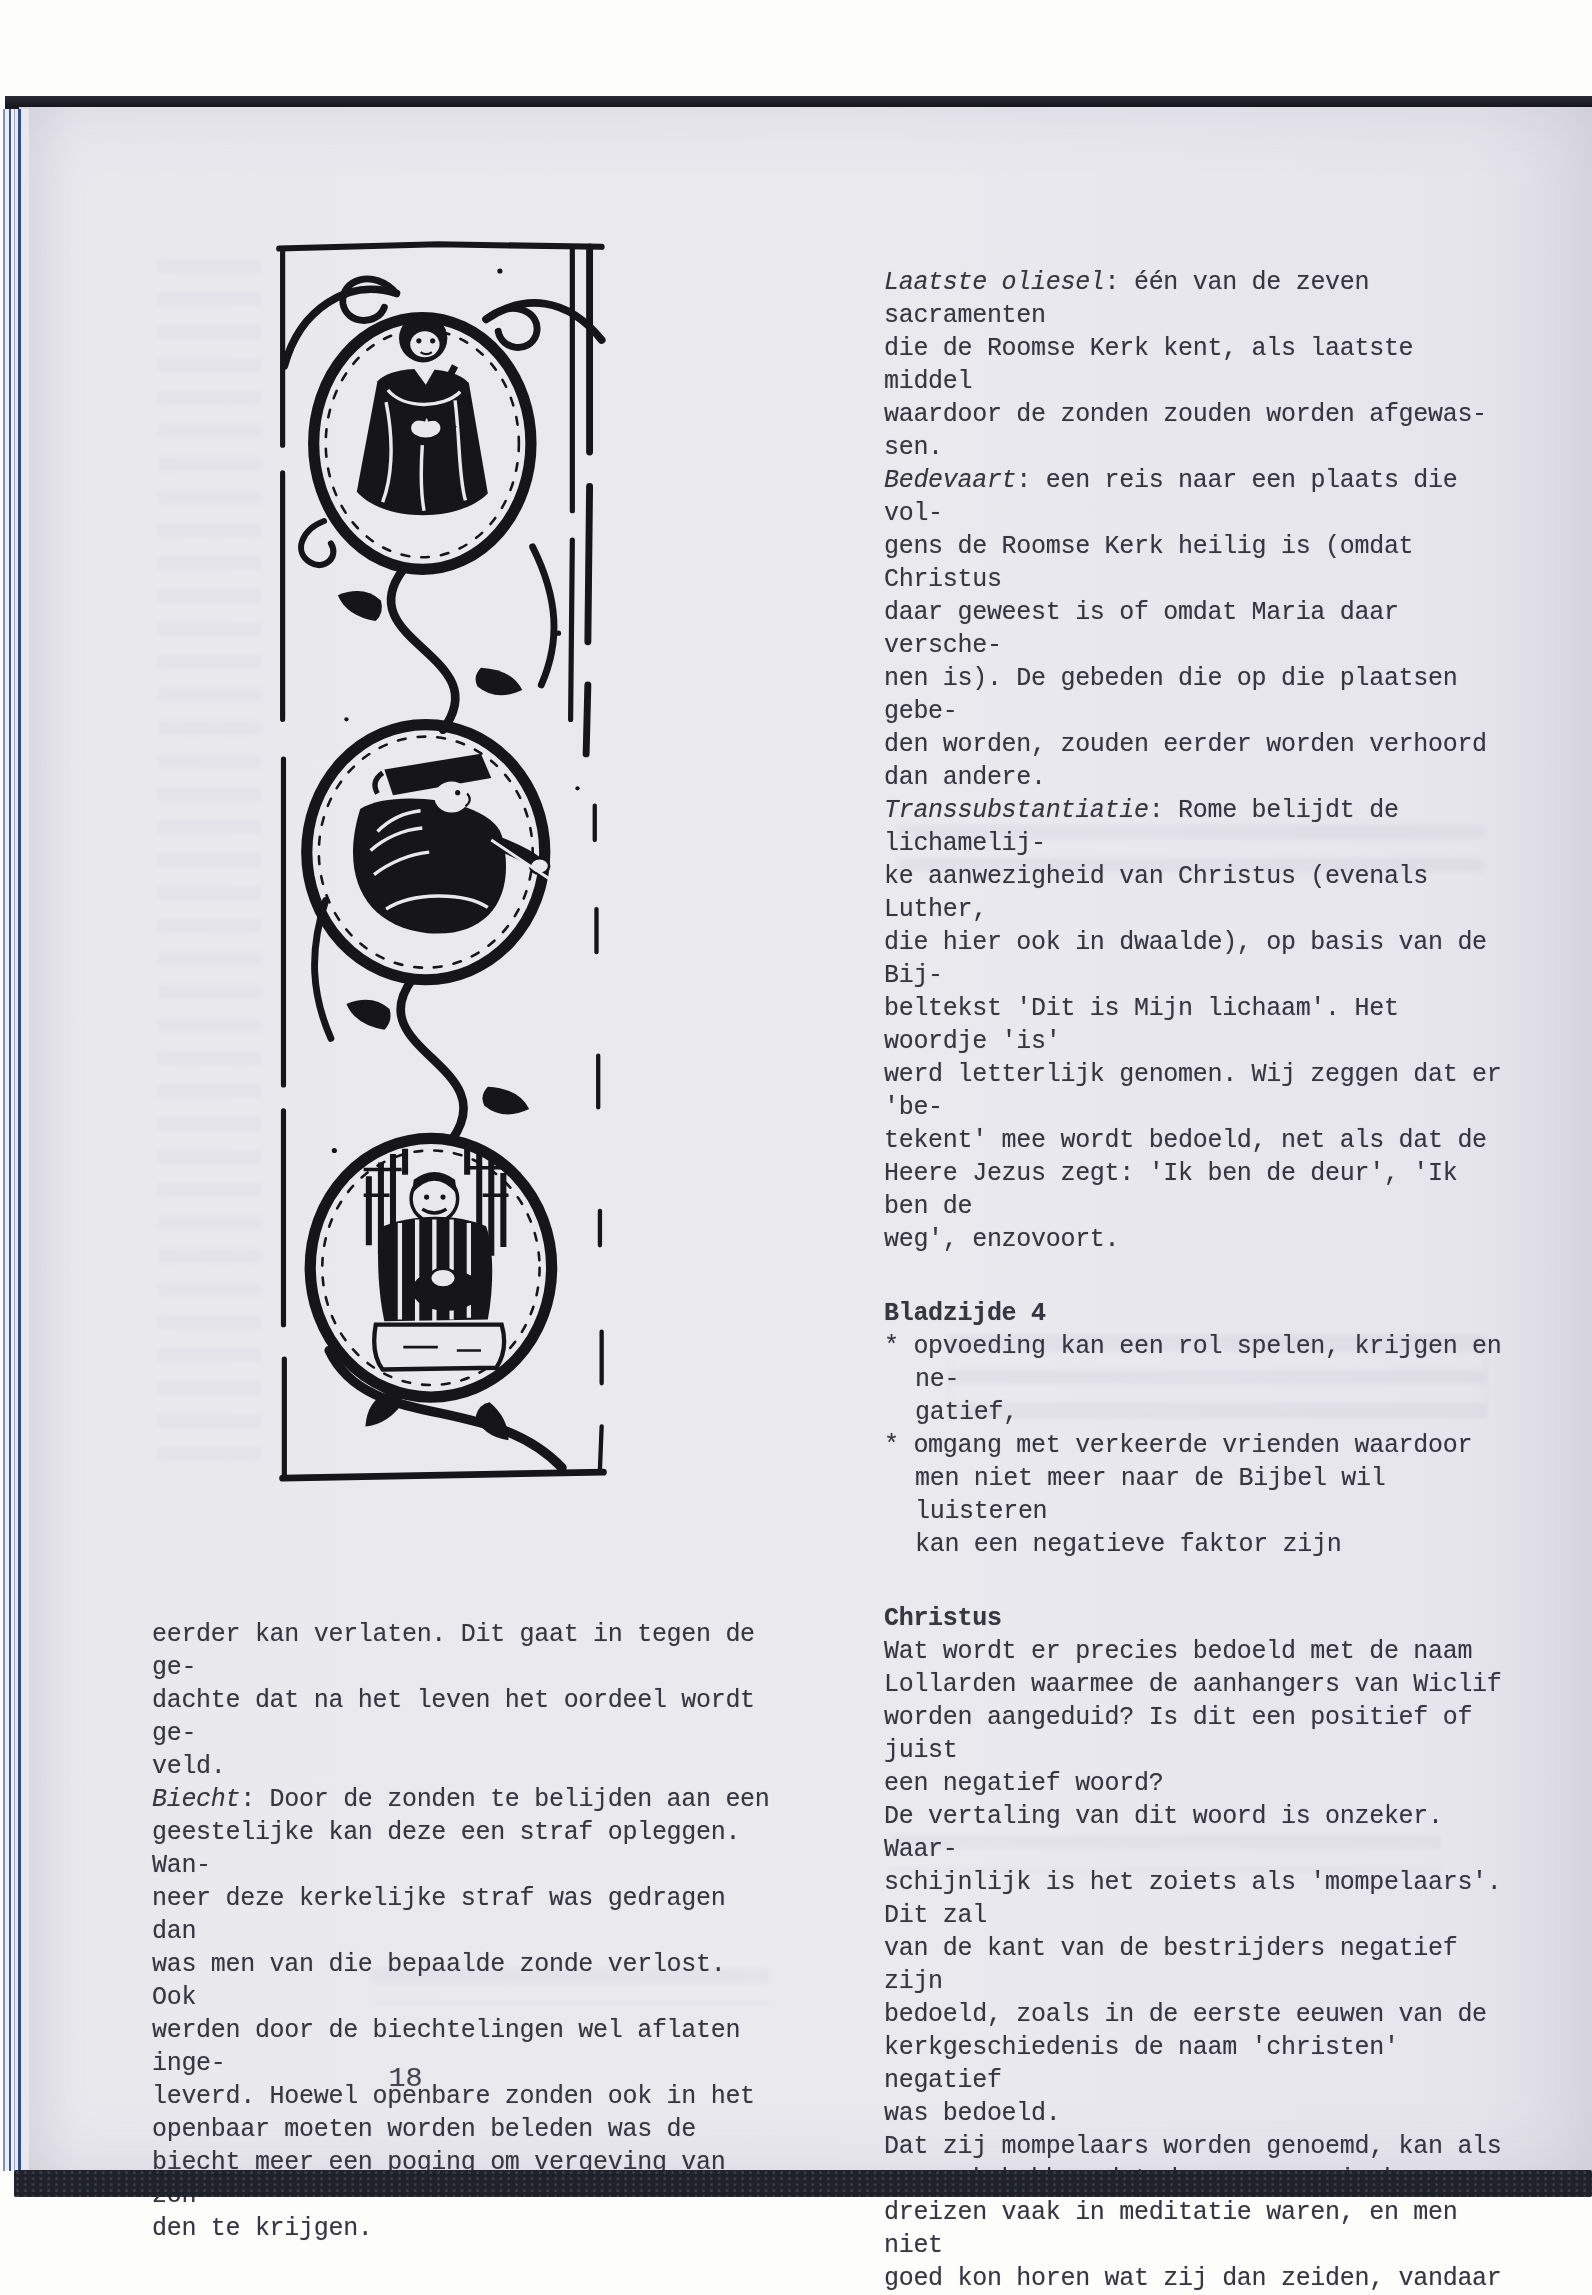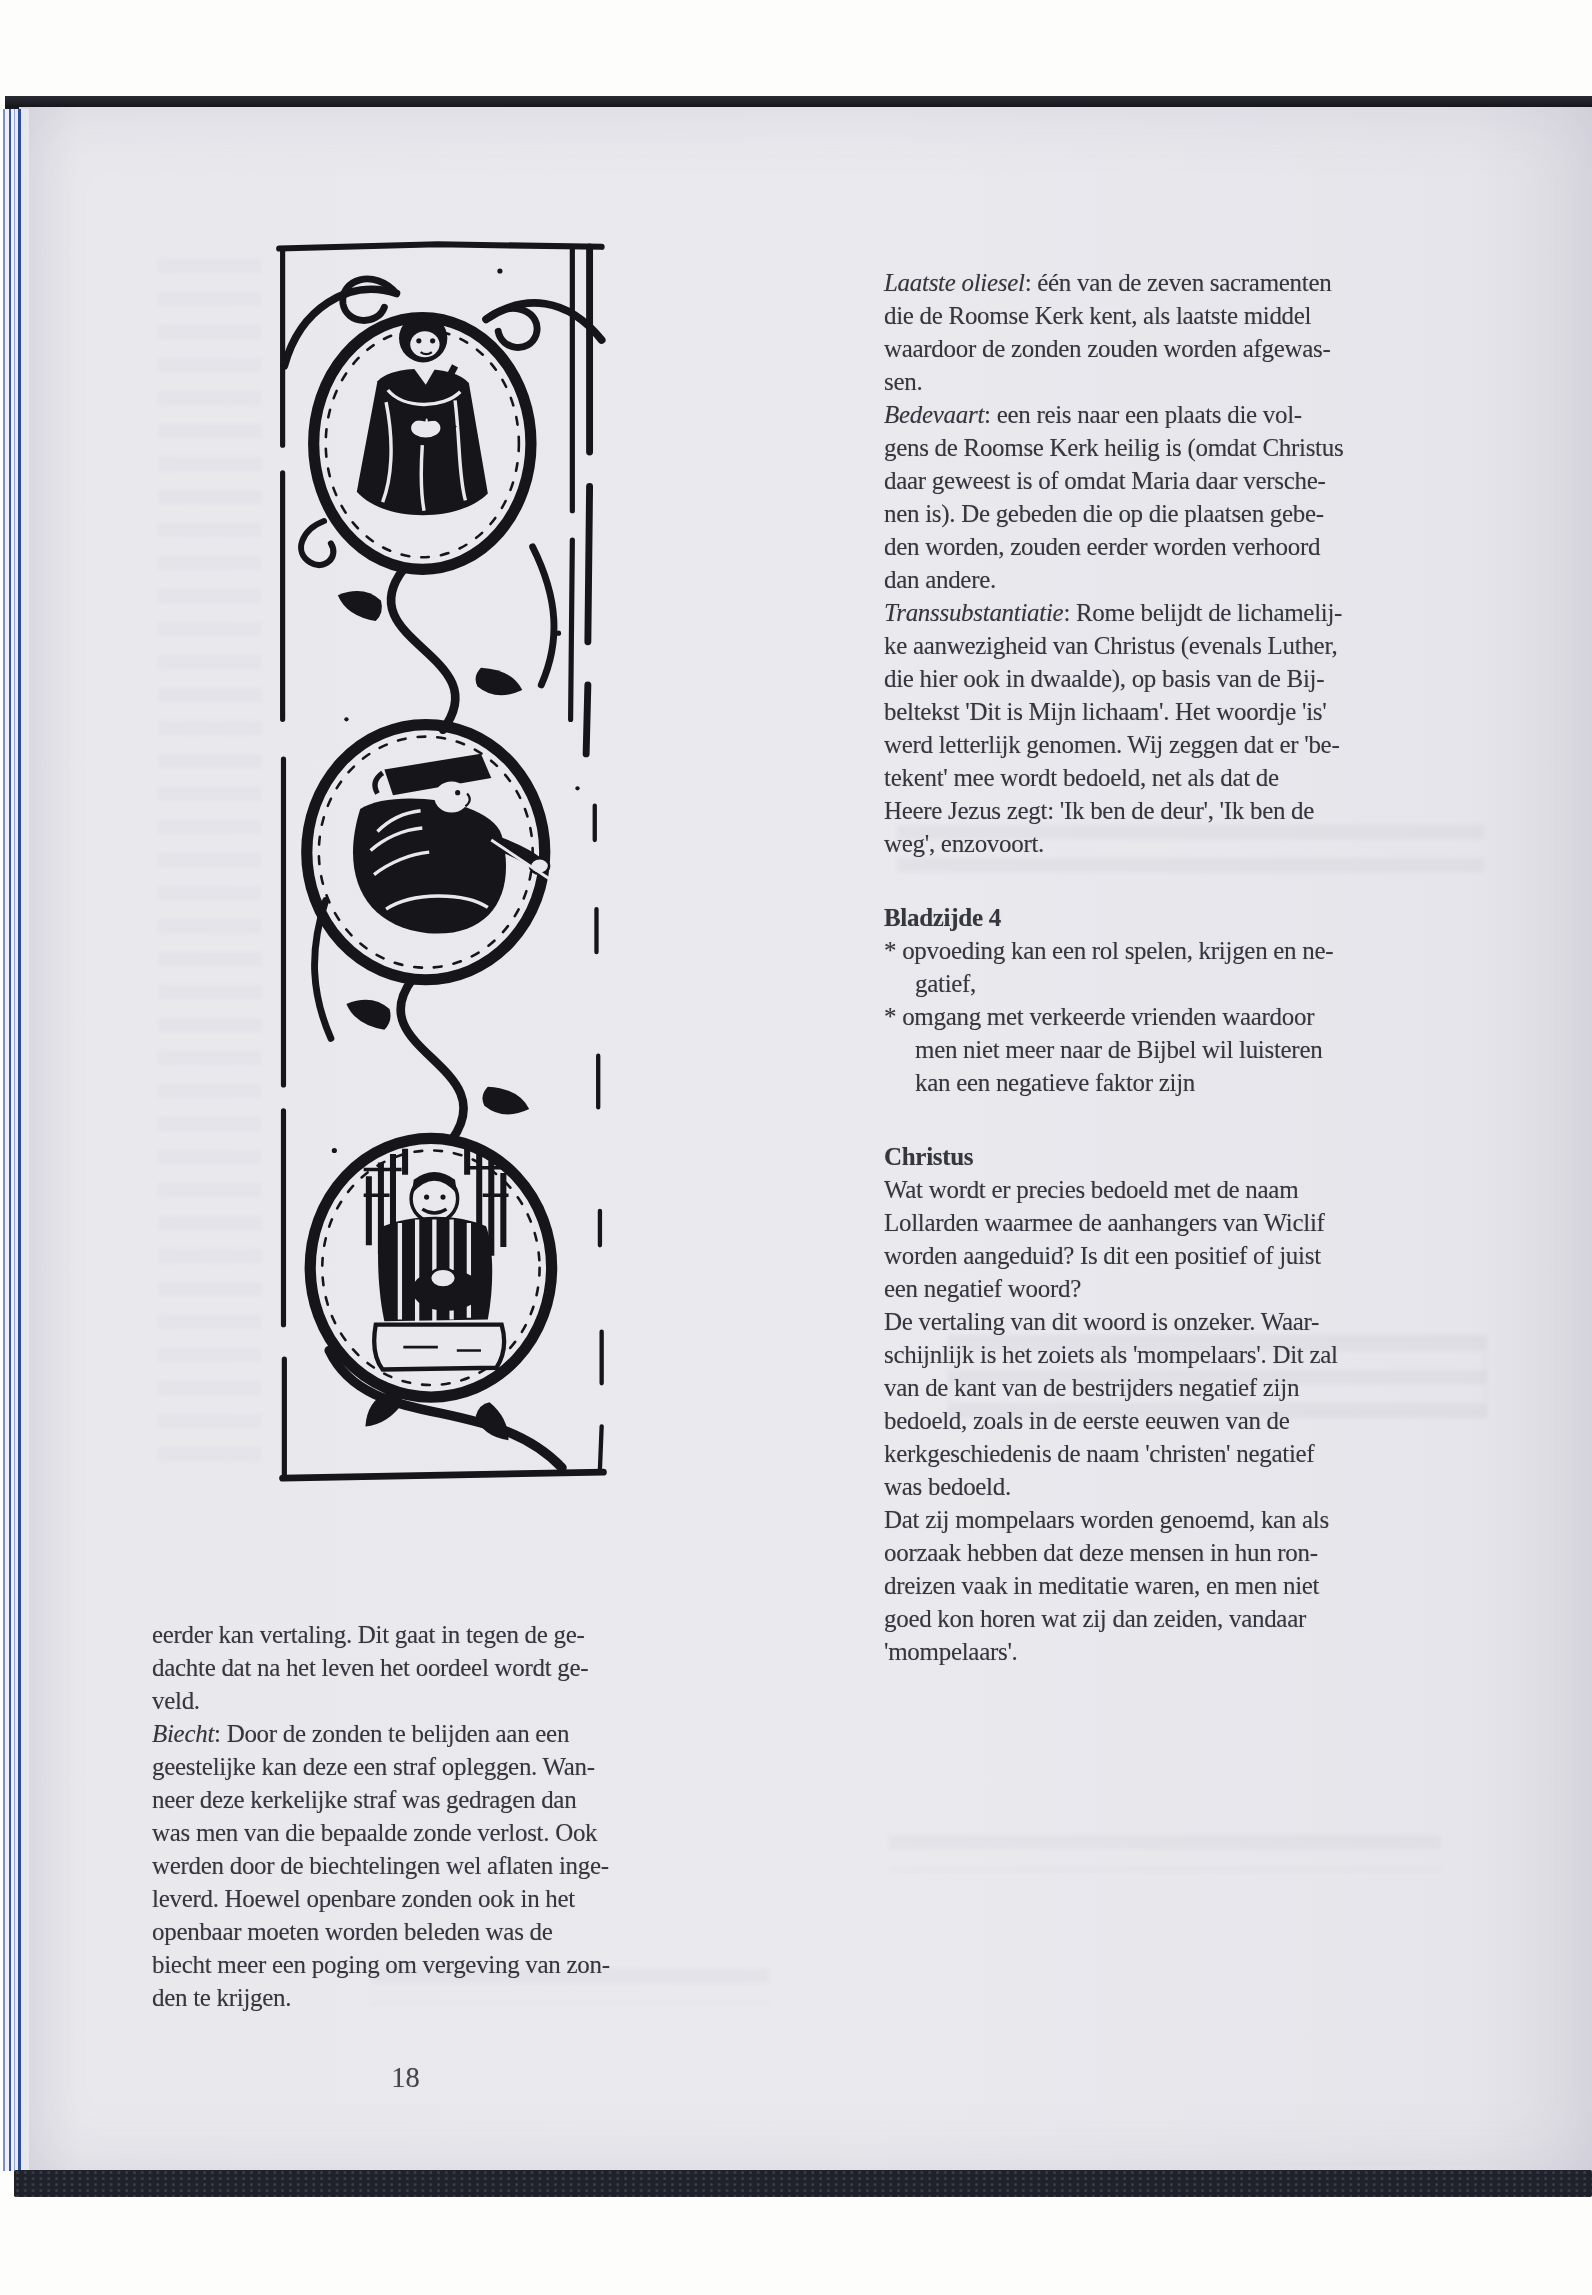--- a/index.html
+++ b/index.html
@@ -1,19 +1,19 @@
 <!DOCTYPE html>
 <html style="font-size:14px"><head>
 <meta charset="utf-8">
 <style>
   html,body { margin:0; padding:0; background:#ffffff; }
   .screen {
     position:relative; width:1592px; height:2295px; overflow:hidden;
     background:#fdfdfc;
-    font-family:Liberation Serif, serif;
+    font-family:Liberation Mono, monospace;
   }
   
   .band-top {
     position:absolute; left:5.2px; top:96px; width:1587px; height:18px;
     background:linear-gradient(180deg,#2a2c33,#16171d 60%,#23252c);
   }
   .band-bottom {
     position:absolute; left:14px; top:2170px; width:1578px; height:27px;
     background:
       radial-gradient(circle at 3.5px 2.6px, rgba(130,140,140,.28) 0.9px, transparent 1.9px) 0 0/7.8px 6px,
@@ -214,21 +214,21 @@
 Dat zij mompelaars worden genoemd, kan als
 oorzaak hebben dat deze mensen in hun ron-
 dreizen vaak in meditatie waren, en men niet
 goed kon horen wat zij dan zeiden, vandaar
 'mompelaars'.</p>
 
 
   </div>
 
   <div class="col" style="left:152px; top:1618px; width:621px;">
-    <p class="pre">eerder kan vertaling. Dit gaat in tegen de ge-
+    <p class="pre">eerder kan verlaten. Dit gaat in tegen de ge-
 dachte dat na het leven het oordeel wordt ge-
 veld.</p>
     <p class="pre"><span class="term">Biecht</span><span>: Door de zonden te belijden aan een
 geestelijke kan deze een straf opleggen. Wan-
 neer deze kerkelijke straf was gedragen dan
 was men van die bepaalde zonde verlost. Ook
 werden door de biechtelingen wel aflaten inge-
 leverd. Hoewel openbare zonden ook in het
 openbaar moeten worden beleden was de
 biecht meer een poging om vergeving van zon-

